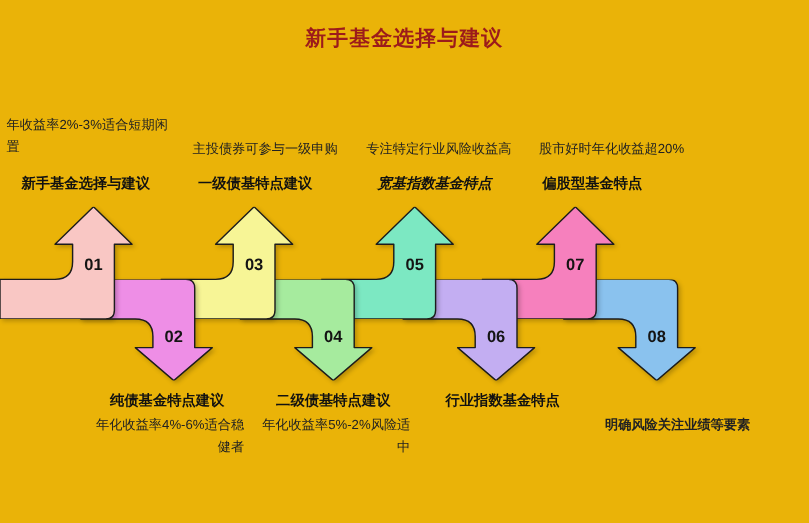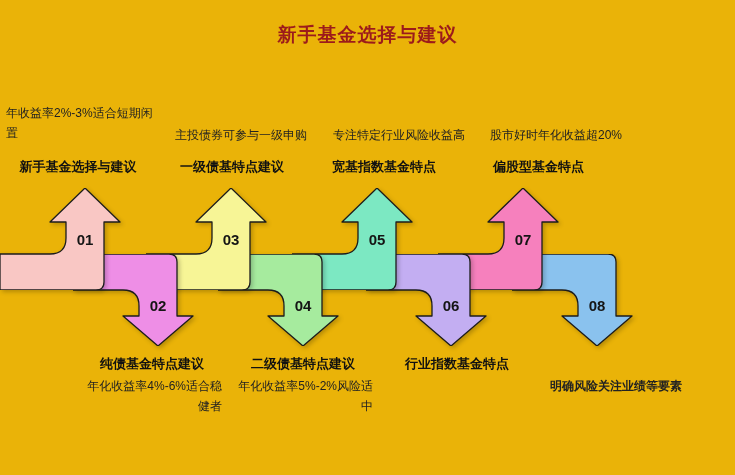--- a/index.html
+++ b/index.html
@@ -79,21 +79,21 @@
   </svg>
 
   <svg class="arrow" style="left:218px; top:254px; z-index:5;" width="135" height="92" viewBox="0 0 135 92">
     <path d="M85 92 L120 62 L104 62 L104 8 Q104 0 96 0 L0 0 L0 36 L50 36 Q66 36 66 52 L66 62 L50 62 Z" stroke="#1c1c1c" stroke-width="1.3" stroke-linejoin="round" fill="#a6eb9e"></path>
     <text class="num" x="85" y="57" text-anchor="middle">04</text>
   </svg>
   <div class="label" style="left:233px; top:354px; width:140px;">二级债基特点建议</div>
   <div class="desc" style="left:233px; top:377px; width:140px;">年化收益率5%-2%风险适中</div>
 
   <div class="desc" style="left:325px; top:126px; width:140px;">专注特定行业风险收益高</div>
-  <div class="label" style="left:314px; top:157px; width:140px;">宽基指数基金特点</div>
+  <div class="label" style="left:325px; top:157px; width:140px;font-style:italic;">宽基指数基金特点</div>
   <svg class="arrow" style="left:292px; top:188px; z-index:4;" width="135" height="102" viewBox="0 0 135 102">
     <path d="M85 0 L120 34 L104 34 L104 94 Q104 102 96 102 L0 102 L0 66 L50 66 Q66 66 66 50 L66 34 L50 34 Z" stroke="#1c1c1c" stroke-width="1.3" stroke-linejoin="round" fill="#7ce8c2"></path>
     <text class="num" x="85" y="57" text-anchor="middle">05</text>
   </svg>
 
   <svg class="arrow" style="left:366px; top:254px; z-index:3;" width="135" height="92" viewBox="0 0 135 92">
     <path d="M85 92 L120 62 L104 62 L104 8 Q104 0 96 0 L0 0 L0 36 L50 36 Q66 36 66 52 L66 62 L50 62 Z" stroke="#1c1c1c" stroke-width="1.3" stroke-linejoin="round" fill="#c3aef2"></path>
     <text class="num" x="85" y="57" text-anchor="middle">06</text>
   </svg>
   <div class="label" style="left:387px; top:354px; width:140px;">行业指数基金特点</div>

